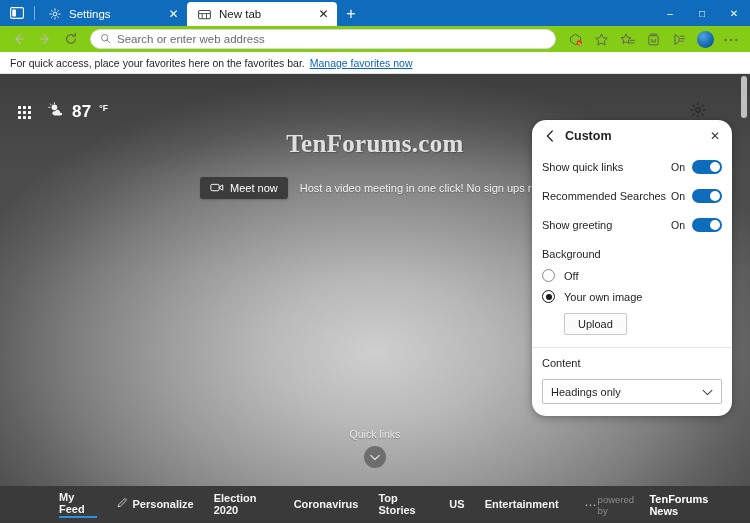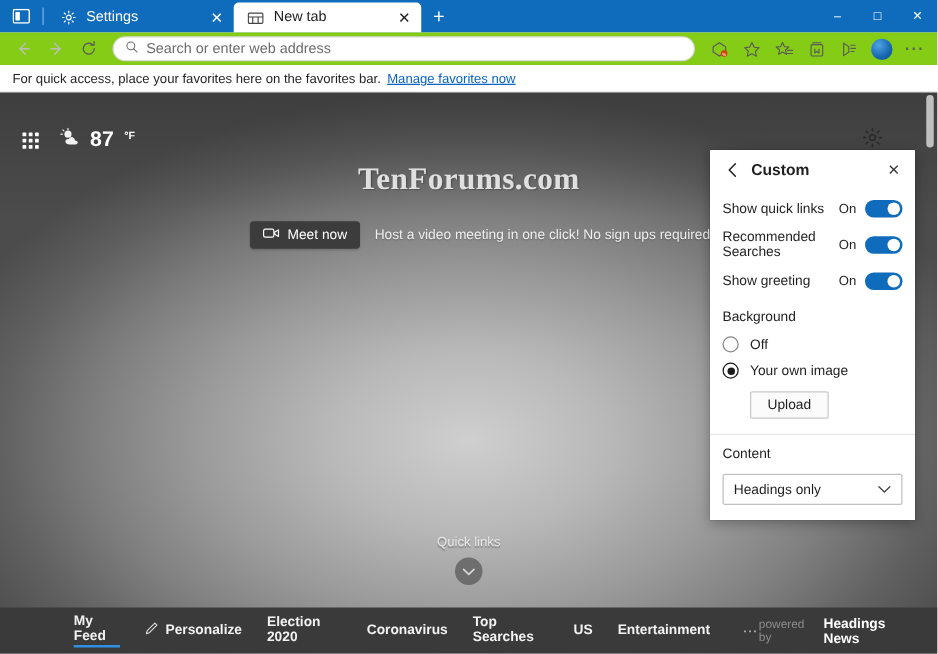--- a/index.html
+++ b/index.html
@@ -156,22 +156,22 @@
   .quicklinks .ql-label { font-size: 10.5px; color: #e8e8e8; text-shadow: 0 1px 1px rgba(0,0,0,.3); }
   .ql-chevron {
     width: 22px; height: 22px; border-radius: 50%;
     background: rgba(90,90,90,.75);
     display: flex; align-items: center; justify-content: center; color: #ddd;
     margin-top: 2px;
   }
 
   
   .panel {
-    position: absolute; top: 46px; right: 18px; width: 164px;
-    background: #fff; border-radius: 0;
+    position: absolute; top: 46px; right: 18px; width: 200px;
+    background: #fff; border-radius: 14px;
     box-shadow: 0 2px 10px rgba(0,0,0,.30), 0 0 1px rgba(0,0,0,.3);
     z-index: 8;
     font-size: 11px; color: #1f1f1f;
   }
   .panel-head {
     height: 32px; display: flex; align-items: center; padding: 0 8px 0 10px;
   }
   .panel-back { width: 16px; height: 16px; display: flex; align-items: center; justify-content: center; color: #202020; }
   .panel-title { flex: 1; font-size: 12.5px; font-weight: 700; margin-left: 7px; }
   .panel-close { width: 18px; height: 18px; display: flex; align-items: center; justify-content: center; color: #3a3a3a; font-size: 12px; }
@@ -534,33 +534,33 @@
           </span>
           <span>Personalize</span>
         </div>
         <div class="news-item">
           <span>Election 2020</span>
         </div>
         <div class="news-item">
           <span>Coronavirus</span>
         </div>
         <div class="news-item">
-          <span>Top Searches</span>
+          <span>Top Stories</span>
         </div>
         <div class="news-item">
           <span>US</span>
         </div>
         <div class="news-item">
           <span>Entertainment</span>
         </div>
         <div class="news-dots">⋯</div>
       </div>
       <div class="news-right">
         <span class="pb">powered by</span>
-        <span class="mn">Headings News</span>
+        <span class="mn">TenForums News</span>
       </div>
     </div>
   </div>
 
   <div class="scrollbar">
     <div class="thumb"></div>
   </div>
 
 </div>
 

